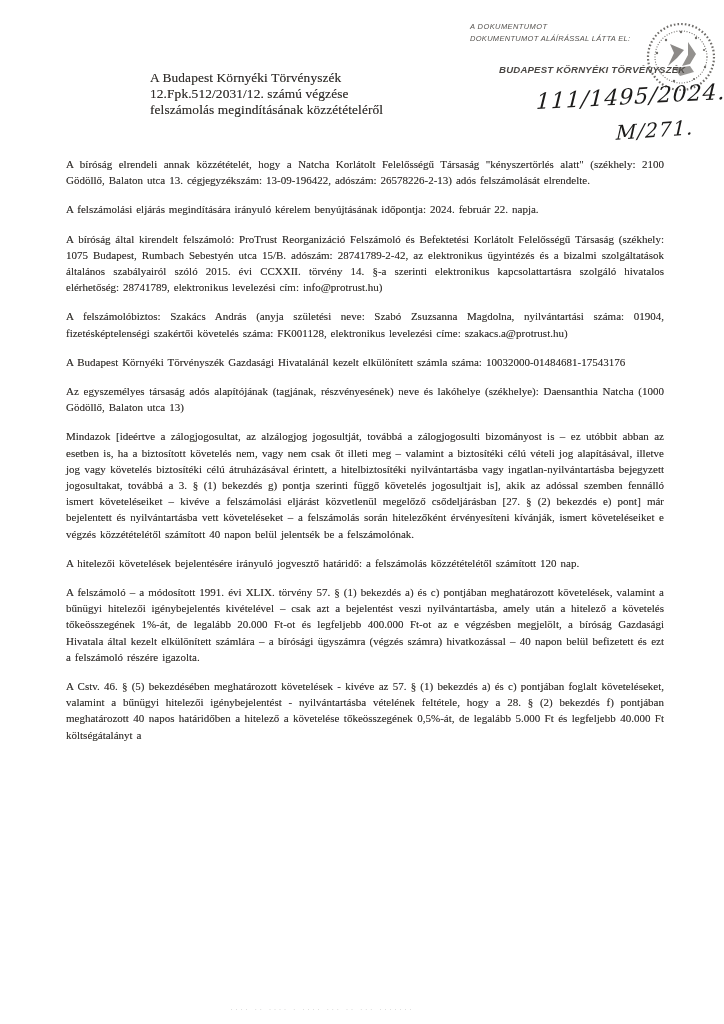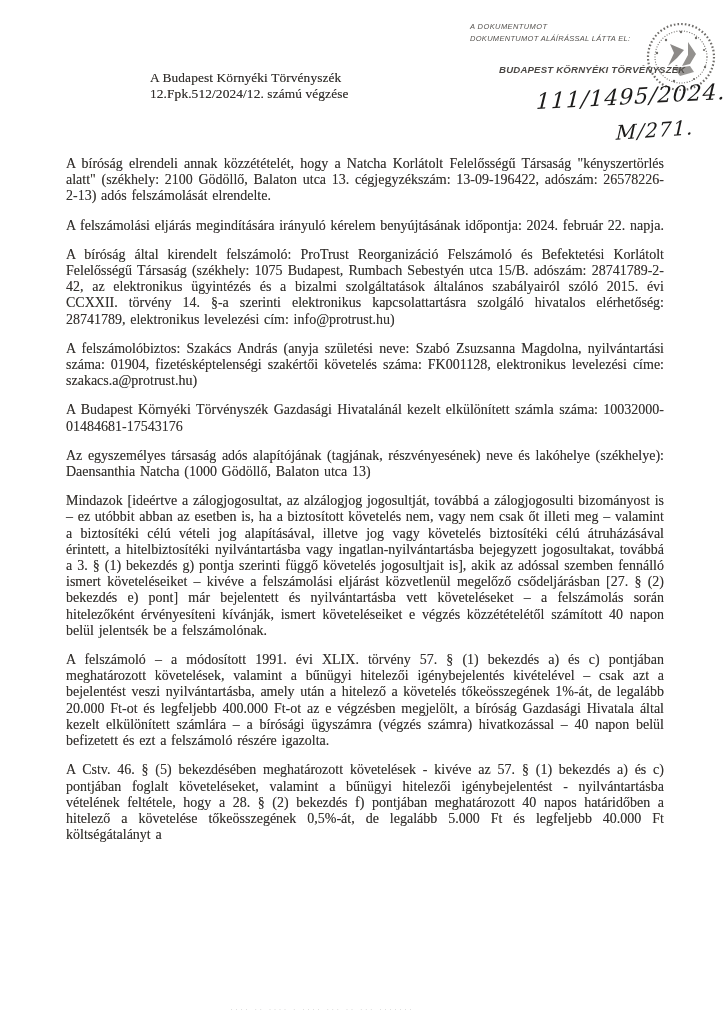--- a/index.html
+++ b/index.html
@@ -70,21 +70,21 @@
   .hand2{
     left:616px;top:118px;
     font-size:20px;
     transform:rotate(-4deg) skewX(-6deg);
     letter-spacing:1px;
   }
   
   .body-text{
     position:absolute;
     left:66px;top:156px;width:598px;
-    font-size:14px;
+    font-size:11px;
     line-height:16.2px;
     text-align:justify;
     color:#34312e;
     text-shadow:0 0 .35px rgba(55,50,45,.5);
     word-spacing:1.2px;
   }
   .body-text p{margin:0 0 13px 0;}
   
   .faint-footer{
     position:absolute;
@@ -120,33 +120,35 @@
       <circle cx="61" cy="47" r="1.2" fill="#56534f"></circle>
     <circle cx="50" cy="59" r="1.1" fill="#56534f"></circle>
       <circle cx="30" cy="61" r="1.2" fill="#56534f"></circle>
     <circle cx="15" cy="50" r="1.1" fill="#56534f"></circle>
       <circle cx="13" cy="33" r="1.2" fill="#56534f"></circle>
     <circle cx="37" cy="12" r="1.2" fill="#56534f"></circle>
   </svg>
 
   <div class="title-block">
     <div>A Budapest Környéki Törvényszék</div>
-    <div>12.Fpk.512/2024/12. számú végzése</div>
+    <div>12.Fpk.512/2031/12. számú végzése</div>
+    <div>felszámolás megindításának közzétételéről</div>
   </div>
 
   <div class="hand hand1">111/1495/2024.</div>
   <div class="hand hand2">M/271.</div>
 
   <div class="body-text">
       <p>A bíróság elrendeli annak közzétételét, hogy a Natcha Korlátolt Felelősségű Társaság "kényszertörlés alatt" (székhely: 2100 Gödöllő, Balaton utca 13. cégjegyzékszám: 13-09-196422, adószám: 26578226-2-13) adós felszámolását elrendelte.</p>
       <p>A felszámolási eljárás megindítására irányuló kérelem benyújtásának időpontja: 2024. február 22. napja.</p>
       <p>A bíróság által kirendelt felszámoló: ProTrust Reorganizáció Felszámoló és Befektetési Korlátolt Felelősségű Társaság (székhely: 1075 Budapest, Rumbach Sebestyén utca 15/B. adószám: 28741789-2-42, az elektronikus ügyintézés és a bizalmi szolgáltatások általános szabályairól szóló 2015. évi CCXXII. törvény 14. §-a szerinti elektronikus kapcsolattartásra szolgáló hivatalos elérhetőség: 28741789, elektronikus levelezési cím: info@protrust.hu)</p>
       <p>A felszámolóbiztos: Szakács András (anyja születési neve: Szabó Zsuzsanna Magdolna, nyilvántartási száma: 01904, fizetésképtelenségi szakértői követelés száma: FK001128, elektronikus levelezési címe: szakacs.a@protrust.hu)</p>
       <p>A Budapest Környéki Törvényszék Gazdasági Hivatalánál kezelt elkülönített számla száma: 10032000-01484681-17543176</p>
       <p>Az egyszemélyes társaság adós alapítójának (tagjának, részvényesének) neve és lakóhelye (székhelye): Daensanthia Natcha (1000 Gödöllő, Balaton utca 13)</p>
       <p>Mindazok [ideértve a zálogjogosultat, az alzálogjog jogosultját, továbbá a zálogjogosulti bizományost is – ez utóbbit abban az esetben is, ha a biztosított követelés nem, vagy nem csak őt illeti meg – valamint a biztosítéki célú vételi jog alapításával, illetve jog vagy követelés biztosítéki célú átruházásával érintett, a hitelbiztosítéki nyilvántartásba vagy ingatlan-nyilvántartásba bejegyzett jogosultakat, továbbá a 3. § (1) bekezdés g) pontja szerinti függő követelés jogosultjait is], akik az adóssal szemben fennálló ismert követeléseiket – kivéve a felszámolási eljárást közvetlenül megelőző csődeljárásban [27. § (2) bekezdés e) pont] már bejelentett és nyilvántartásba vett követeléseket – a felszámolás során hitelezőként érvényesíteni kívánják, ismert követeléseiket e végzés közzétételétől számított 40 napon belül jelentsék be a felszámolónak.</p>
+      <p>A hitelezői követelések bejelentésére irányuló jogvesztő határidő: a felszámolás közzétételétől számított 120 nap.</p>
       <p>A felszámoló – a módosított 1991. évi XLIX. törvény 57. § (1) bekezdés a) és c) pontjában meghatározott követelések, valamint a bűnügyi hitelezői igénybejelentés kivételével – csak azt a bejelentést veszi nyilvántartásba, amely után a hitelező a követelés tőkeösszegének 1%-át, de legalább 20.000 Ft-ot és legfeljebb 400.000 Ft-ot az e végzésben megjelölt, a bíróság Gazdasági Hivatala által kezelt elkülönített számlára – a bírósági ügyszámra (végzés számra) hivatkozással – 40 napon belül befizetett és ezt a felszámoló részére igazolta.</p>
       <p>A Cstv. 46. § (5) bekezdésében meghatározott követelések - kivéve az 57. § (1) bekezdés a) és c) pontjában foglalt követeléseket, valamint a bűnügyi hitelezői igénybejelentést - nyilvántartásba vételének feltétele, hogy a 28. § (2) bekezdés f) pontjában meghatározott 40 napos határidőben a hitelező a követelése tőkeösszegének 0,5%-át, de legalább 5.000 Ft és legfeljebb 40.000 Ft költségátalányt a</p>
     </div>
 
   <div class="faint-footer">···· ·· ···· · ···· ··· ·· ··· ·······</div>
 
 </div>
 
 </body></html>

